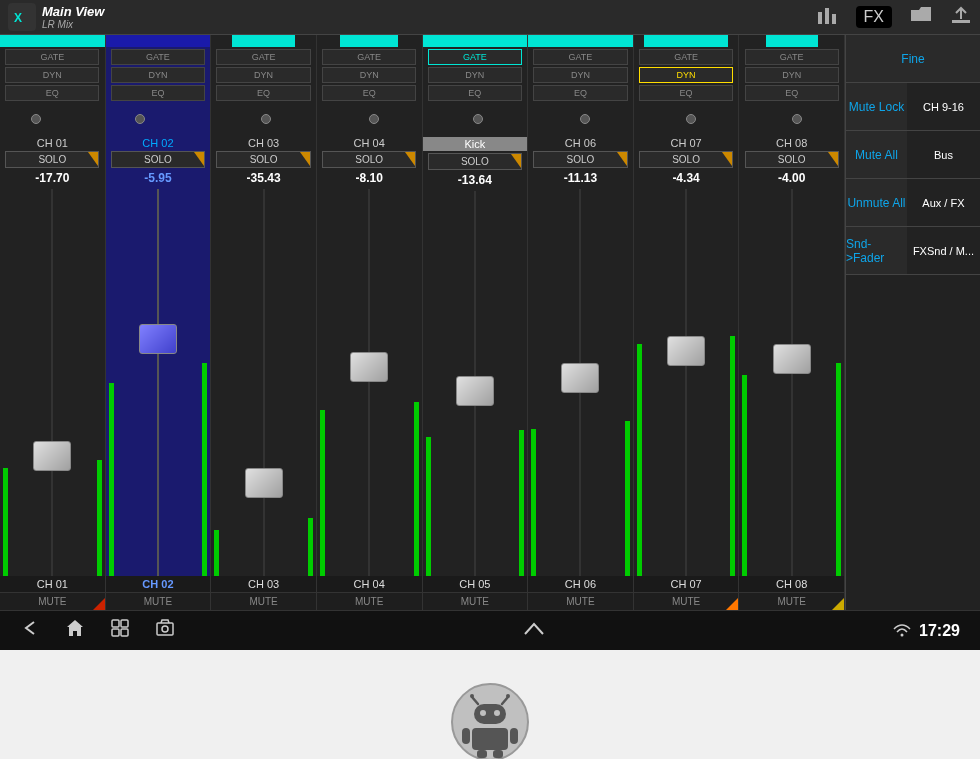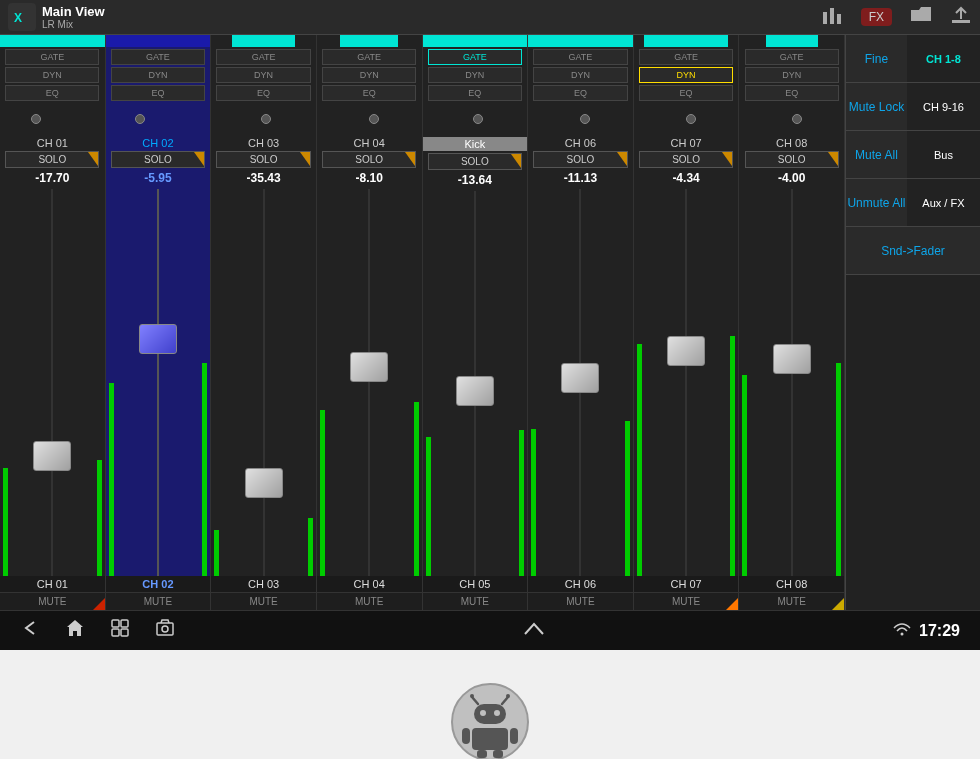--- a/index.html
+++ b/index.html
@@ -18,21 +18,21 @@
     #app-logo {
       width: 28px;
       height: 28px;
       background: #333;
       border-radius: 4px;
       display: flex;
       align-items: center;
       justify-content: center;
       margin-right: 6px;
     }
-    #app-title-area { display: flex; flex-direction: column; margin-right: 4px; }
+    #app-title-area { display: flex; flex-direction: column; margin-right: 4px; font-style: italic; }
     #app-title { color: #fff; font-size: 13px; font-weight: bold; }
     #app-subtitle { color: #aaa; font-size: 10px; }
     #top-bar-spacer { flex: 1; }
     #top-bar-icons { display: flex; align-items: center; gap: 18px; }
     .top-icon { color: #ccc; font-size: 20px; cursor: pointer; }
 
     
     #main-layout {
       display: flex;
       width: 980px;
@@ -265,21 +265,21 @@
       background: #111;
       display: flex;
       align-items: center;
       justify-content: space-between;
       padding: 0 20px;
       border-top: 1px solid #333;
     }
     .nav-icons { display: flex; gap: 25px; align-items: center; }
     .nav-icon { color: #ccc; font-size: 20px; cursor: pointer; }
     #bottom-center { color: #ccc; font-size: 18px; cursor: pointer; }
-    #status-right { display: flex; align-items: flex-start; gap: 8px; }
+    #status-right { display: flex; align-items: flex-end; gap: 8px; }
     #time-display { color: #fff; font-size: 16px; font-weight: bold; }
     .status-icon { color: #ccc; font-size: 14px; }
 
     
     #android-robot-area {
       width: 980px;
       height: 144px;
       background: #f0f0f0;
       display: flex;
       align-items: center;
@@ -355,21 +355,21 @@
   <div id="top-bar-icons">
 
     <span class="top-icon">
       <svg width="22" height="22" viewBox="0 0 22 22">
           <rect x="2" y="8" width="4" height="12" fill="#aaa"></rect>
           <rect x="9" y="4" width="4" height="16" fill="#aaa"></rect>
           <rect x="16" y="10" width="4" height="10" fill="#aaa"></rect>
         </svg>
     </span>
 
-    <span class="top-icon" style="background:#7f1d1d;padding:2px 8px;border-radius:4px;font-size:12px;color:#ccc;">
+    <span class="top-icon" style="background:#000000;padding:2px 8px;border-radius:4px;font-size:16px;color:#ccc;">
       <span>FX</span>
     </span>
 
     <span class="top-icon">
       <svg width="22" height="18" viewBox="0 0 22 18">
           <path d="M1 4 h8 l2 -3 h10 v14 H1 Z" fill="#aaa"></path>
         </svg>
     </span>
 
     <span class="top-icon">
@@ -676,40 +676,40 @@
         <div class="ch-mute-triangle yellow" style="position:absolute;bottom:0;right:0;border-bottom-color:#ccaa00;"></div>
       </div>
     </div>
 
   </div>
 
   <div id="right-panel">
 
     <div class="rp-row">
       <div class="rp-label">Fine</div>
-      <div class="rp-value teal">CH 1-8</div>
     </div>
 
     <div class="rp-row">
       <div class="rp-label">Mute Lock</div>
       <div class="rp-value">CH 9-16</div>
     </div>
 
     <div class="rp-row">
       <div class="rp-label">Mute All</div>
       <div class="rp-value">Bus</div>
     </div>
 
     <div class="rp-row">
       <div class="rp-label">Unmute All</div>
       <div class="rp-value">Aux / FX</div>
     </div>
 
     <div class="rp-row">
       <div class="rp-label">Snd-&gt;Fader</div>
+      <div class="rp-value">FXSnd / M...</div>
     </div>
 
 
     <div style="flex:1;background:#222;"></div>
 
   </div>
 
 </div>
 
 <div id="bottom-bar">

